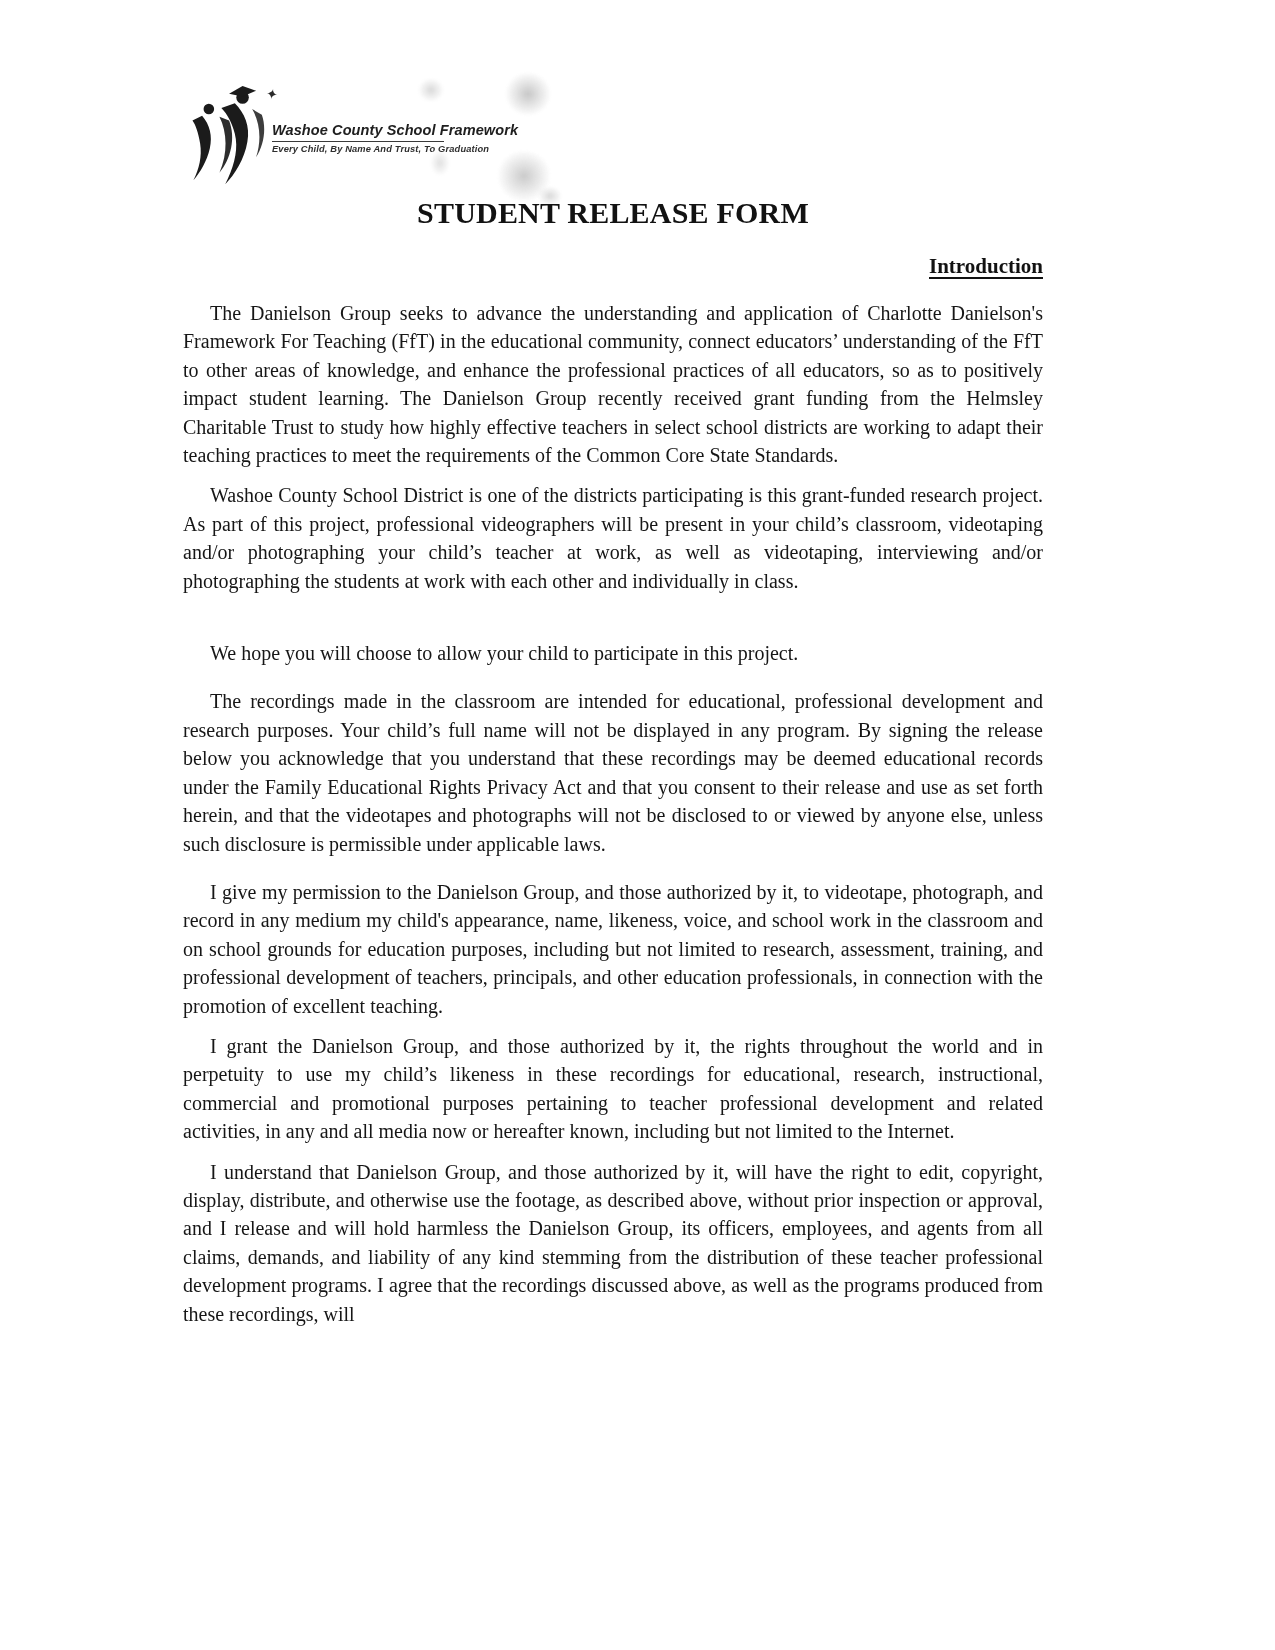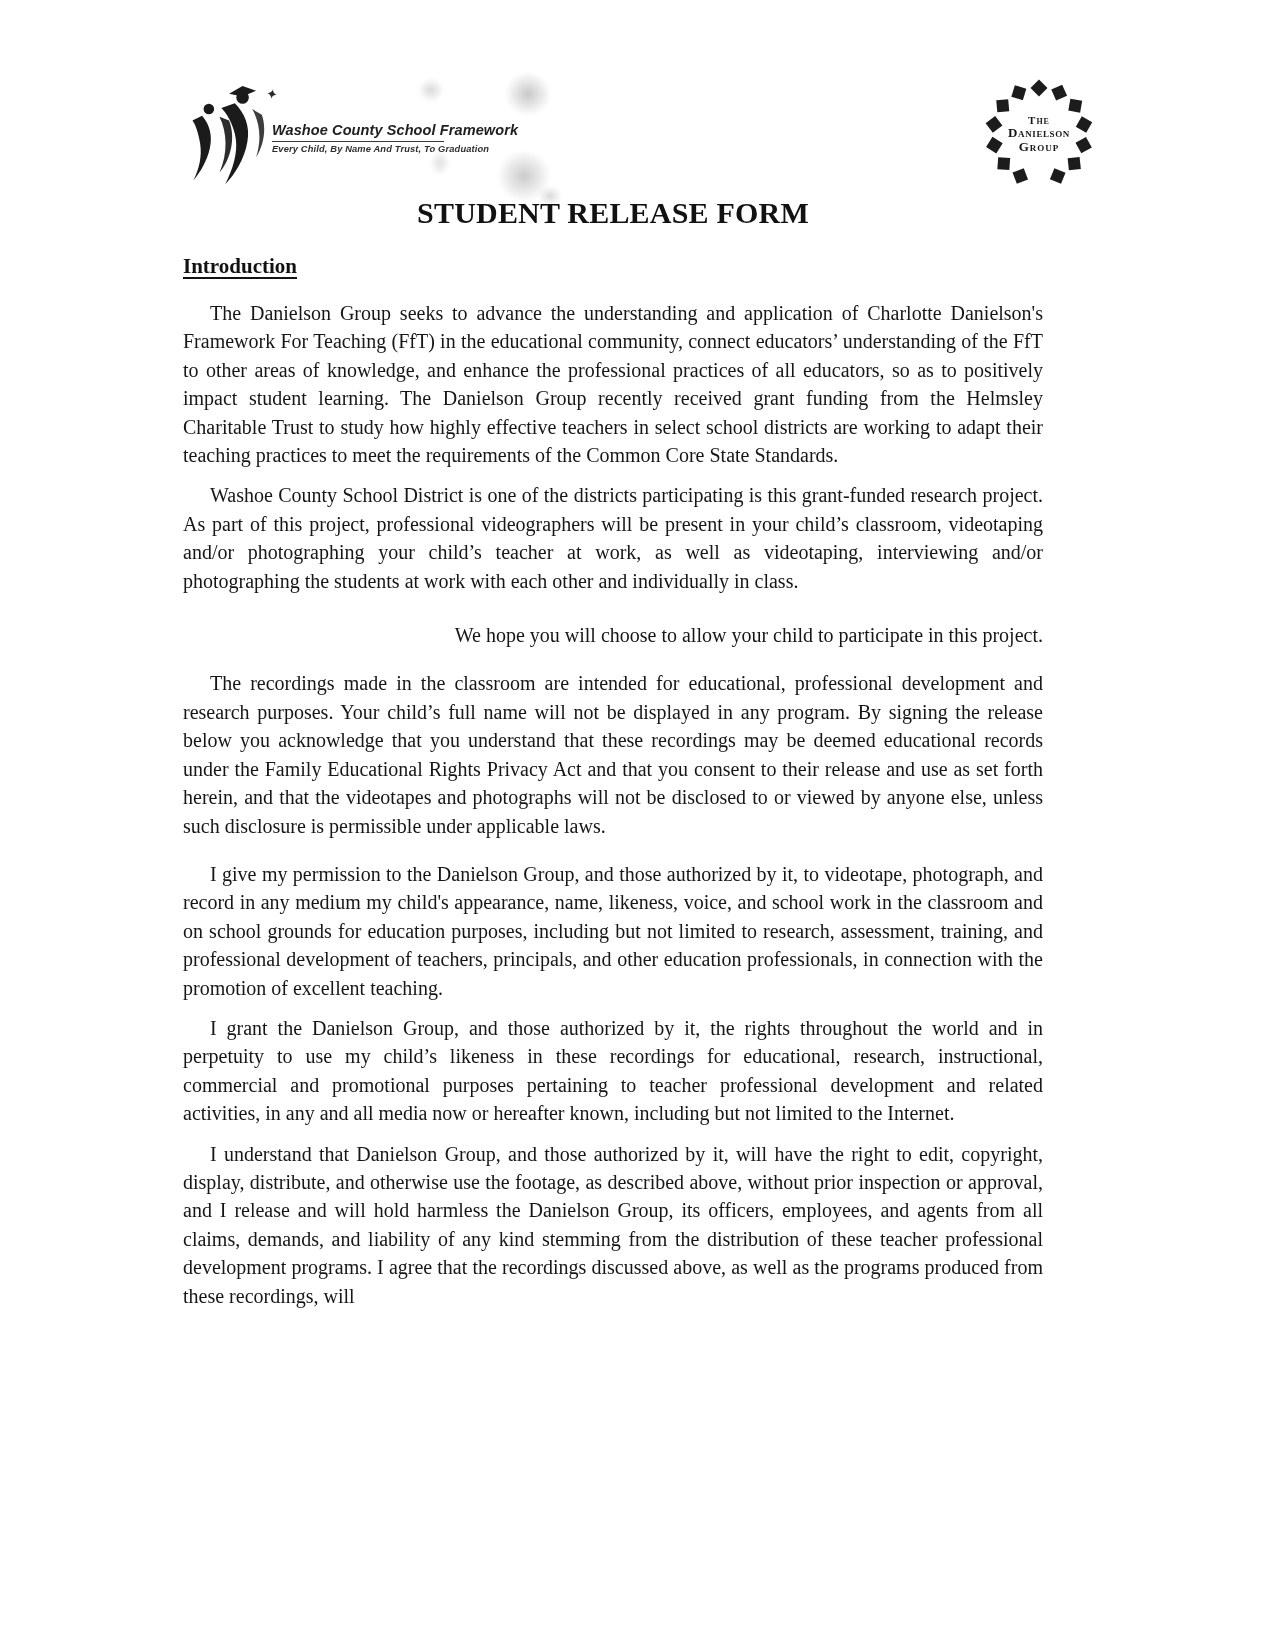--- a/index.html
+++ b/index.html
@@ -44,29 +44,29 @@
   }
   .d1{font-variant:small-caps;font-weight:700;font-size:11px;line-height:12px;letter-spacing:1px;}
   .d2{font-variant:small-caps;font-weight:700;font-size:13px;line-height:14px;letter-spacing:.6px;}
   .d3{font-variant:small-caps;font-weight:700;font-size:13px;line-height:14px;letter-spacing:1px;}
 
   
   .content{position:absolute;left:183px;top:200px;width:860px;}
   .doc-title{text-align:center;font-weight:bold;font-size:30px;line-height:26px;letter-spacing:.2px;color:#121212;}
   h2.sec{
     font-size:21px;line-height:26px;margin:28px 0 0 0;color:#121212;
-    text-decoration:underline;text-decoration-thickness:2px;text-underline-offset:4px;
+    text-decoration:underline;text-decoration-thickness:2px;text-underline-offset:4px;text-align:right;
   }
   h2.sec:first-of-type{margin-top:27px;}
   p.para{
     margin:12px 0 0 0;font-size:20px;line-height:28.4px;text-align:justify;
     text-indent:27px;color:#161616;
   }
   p.after-head{margin-top:20px;}
-  p.standalone{margin-top:26px;text-align:right;}
+  p.standalone{margin-top:44px;text-align:left;}
 </style>
 </head>
 <body>
 
 <div class="page">
 
   <div class="washoe">
     <div class="washoe-figures">
       <svg viewBox="0 0 80 110" width="78" height="106" aria-hidden="true">
         <g fill="#1b1b1b">
@@ -87,42 +87,20 @@
       <div class="washoe-tagline">Every Child, By Name And Trust, To Graduation</div>
     </div>
   </div>
 
   <div class="smudge s1"></div>
   <div class="smudge s2"></div>
   <div class="smudge s3"></div>
   <div class="smudge s4"></div>
   <div class="smudge s5"></div>
 
-  <div class="danielson">
-    <div class="ring">
-      <i></i>
-        <i></i>
-        <i></i>
-        <i></i>
-        <i></i>
-        <i></i>
-        <i></i>
-        <i></i>
-        <i></i>
-        <i></i>
-        <i></i>
-        <i></i>
-        <i></i>
-    </div>
-    <div class="danielson-center">
-      <div class="d1">The</div>
-      <div class="d2">Danielson</div>
-      <div class="d3">Group</div>
-    </div>
-  </div>
 
   <div class="content">
     <div class="doc-title">STUDENT RELEASE FORM</div>
 
     <h2 class="sec">Introduction</h2>
     <p class="para after-head">The Danielson Group seeks to advance the understanding and application of Charlotte Danielson's Framework For Teaching (FfT) in the educational community, connect educators’ understanding of the FfT to other areas of knowledge, and enhance the professional practices of all educators, so as to positively impact student learning. The Danielson Group recently received grant funding from the Helmsley Charitable Trust to study how highly effective teachers in select school districts are working to adapt their teaching practices to meet the requirements of the Common Core State Standards.</p>
     <p class="para">Washoe County School District is one of the districts participating is this grant-funded research project. As part of this project, professional videographers will be present in your child’s classroom, videotaping and/or photographing your child’s teacher at work, as well as videotaping, interviewing and/or photographing the students at work with each other and individually in class.</p>
     <p class="para standalone">We hope you will choose to allow your child to participate in this project.</p>
 
     <p class="para after-head">The recordings made in the classroom are intended for educational, professional development and research purposes. Your child’s full name will not be displayed in any program. By signing the release below you acknowledge that you understand that these recordings may be deemed educational records under the Family Educational Rights Privacy Act and that you consent to their release and use as set forth herein, and that the videotapes and photographs will not be disclosed to or viewed by anyone else, unless such disclosure is permissible under applicable laws.</p>

